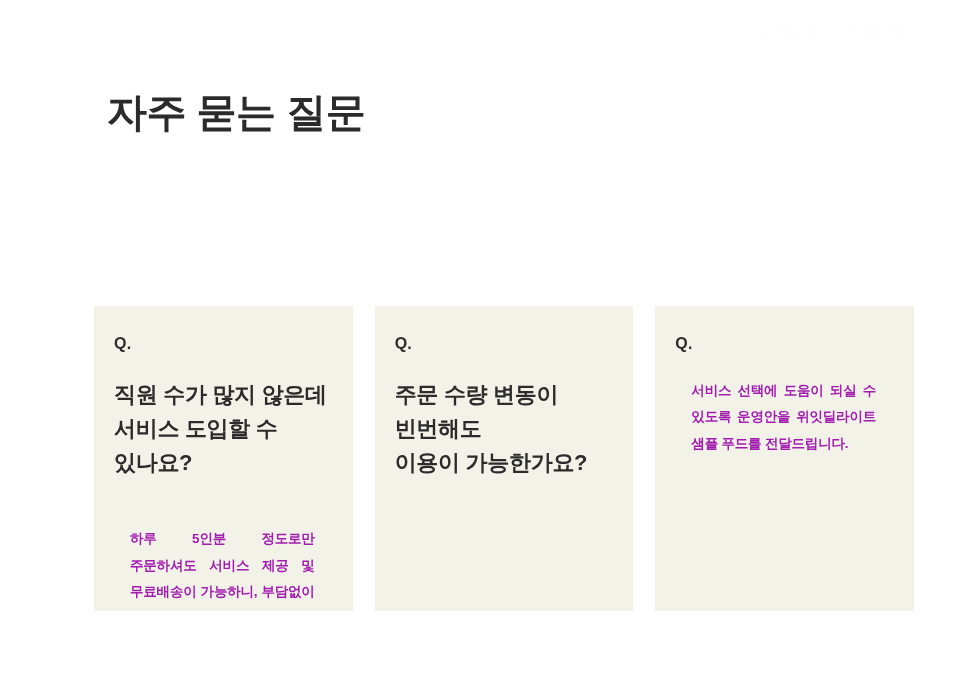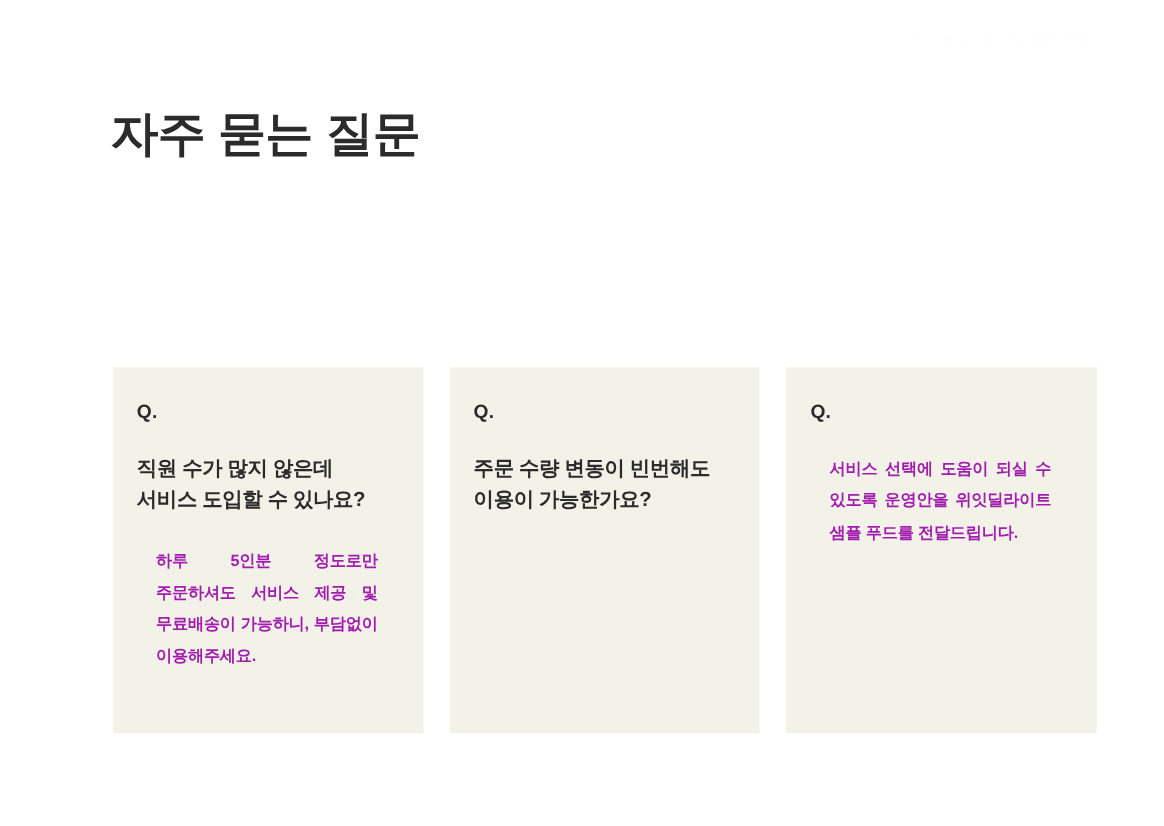--- a/index.html
+++ b/index.html
@@ -30,21 +30,21 @@
     right: 50px;
     font-size: 11px;
     letter-spacing: 0.4px;
     color: #fdfdfc;
     white-space: nowrap;
     user-select: none;
   }
 
   .page-title {
     position: absolute;
-    left: 92px;
+    left: 107px;
     top: 88px;
     margin: 0;
     font-size: 40px;
     line-height: 1.2;
     font-weight: 700;
     color: #2b2b2b;
     letter-spacing: -0.5px;
     white-space: nowrap;
   }
 
@@ -71,25 +71,25 @@
   .q-mark {
     font-size: 16px;
     font-weight: 700;
     color: #2b2b2b;
     line-height: 1;
     margin: 0 0 26px 0;
     letter-spacing: 0.2px;
   }
 
   .q-text {
-    font-size: 17px;
+    font-size: 22px;
     font-weight: 700;
     color: #2b2b2b;
     line-height: 1.55;
-    margin: 0 0 24px 0;
+    margin: 0 0 46px 0;
     letter-spacing: -0.3px;
     white-space: pre-line;
     word-break: keep-all;
   }
 
   .a-text {
     font-size: 13.5px;
     font-weight: 700;
     color: #a21caf;
     line-height: 1.95;

